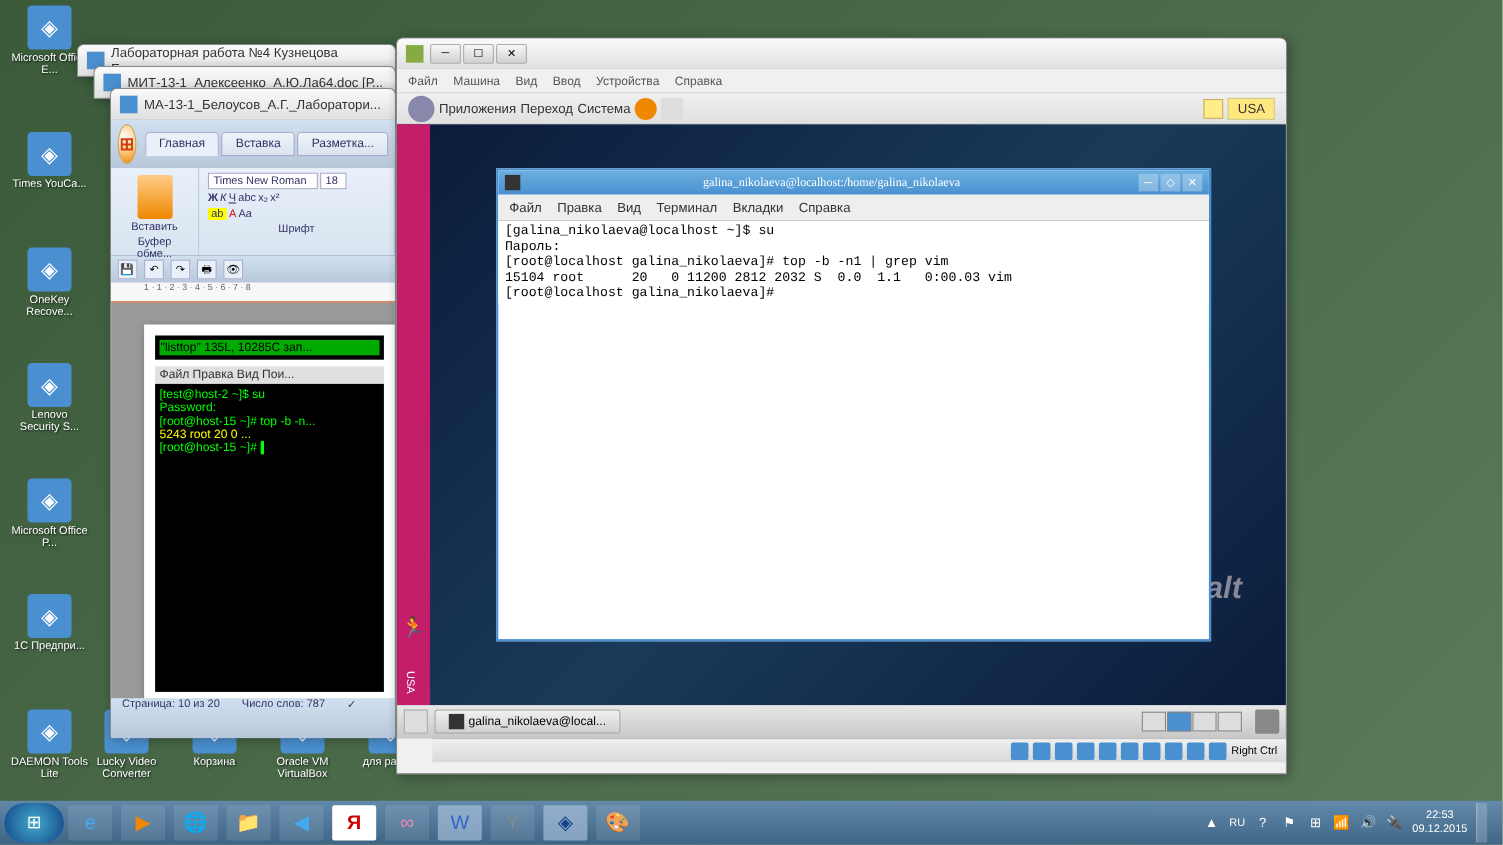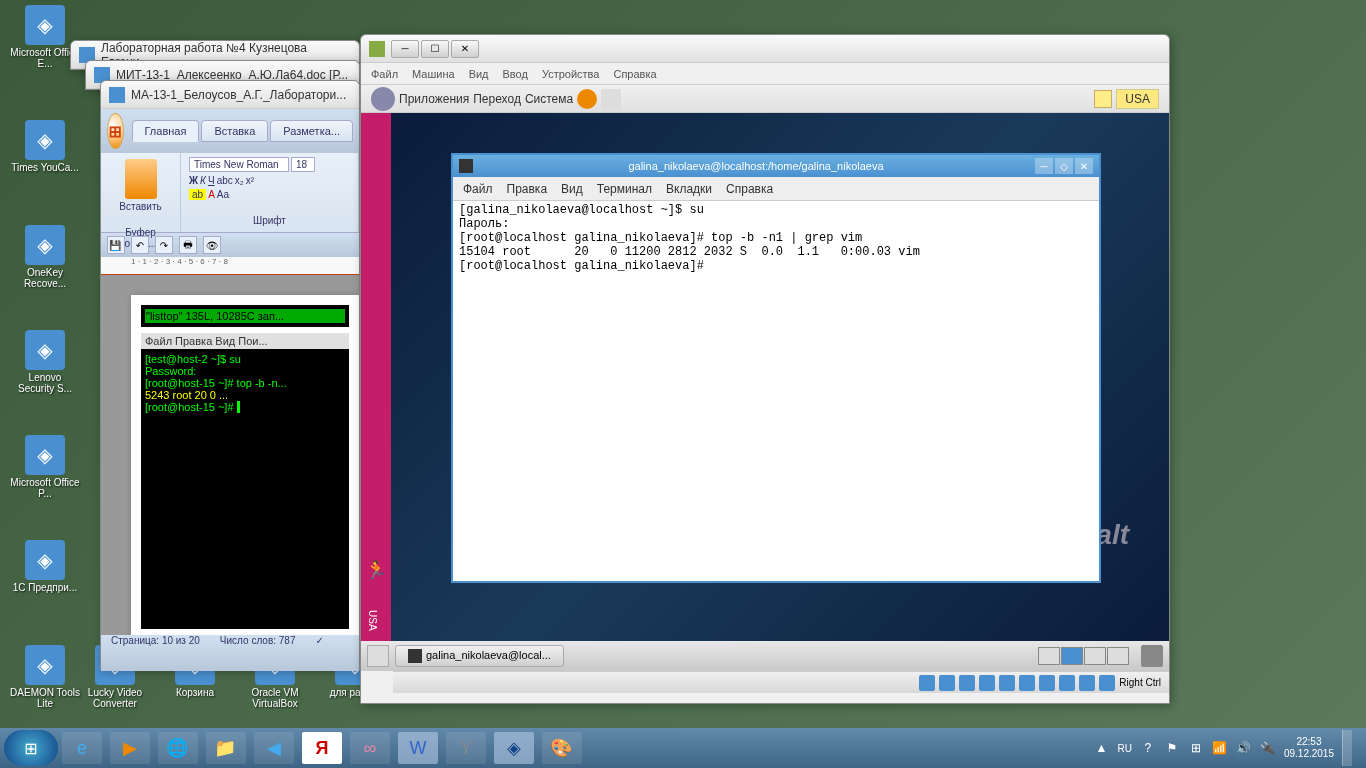--- a/index.html
+++ b/index.html
@@ -14,21 +14,21 @@
 .window { position: absolute; background: #f0f0f0; border: 1px solid #888; border-radius: 6px 6px 0 0; box-shadow: 2px 2px 10px rgba(0,0,0,0.3); }
 .titlebar { height: 28px; background: linear-gradient(#fafafa, #e0e0e0); border-radius: 6px 6px 0 0; display: flex; align-items: center; padding: 0 8px; border-bottom: 1px solid #ccc; }
 .titlebar .icon { width: 16px; height: 16px; background: #4a90d0; margin-right: 6px; }
 .titlebar .title { flex: 1; font-size: 12px; color: #333; }
 .titlebar .win-btns { display: flex; gap: 2px; }
 .titlebar .win-btn { width: 28px; height: 18px; background: linear-gradient(#f8f8f8, #d0d0d0); border: 1px solid #aaa; border-radius: 2px; font-size: 10px; display: flex; align-items: center; justify-content: center; cursor: pointer; }
 .word-tab { padding: 4px 12px; font-size: 11px; color: #336; background: linear-gradient(#f0f4fa, #d8e4f0); border: 1px solid #aac; border-radius: 4px 4px 0 0; cursor: pointer; }
 .word-tab.active { background: #e8f0fa; border-bottom-color: #e8f0fa; }
 .word-ribbon { height: 80px; background: linear-gradient(#e8f0fa, #d8e4f0); border-bottom: 1px solid #aac; display: flex; }
 .ribbon-group { border-right: 1px solid #bcd; padding: 4px 8px; font-size: 10px; color: #336; }
-.ribbon-group .group-label { text-align: center; font-size: 10px; margin-top: 15px; }
+.ribbon-group .group-label { text-align: center; font-size: 10px; margin-top: 3px; }
 .word-qat { height: 24px; background: linear-gradient(#d0e0f0, #b8c8da); display: flex; align-items: center; padding: 0 6px; gap: 6px; }
 .qat-btn { width: 18px; height: 18px; background: #e8f0fa; border: 1px solid #aac; font-size: 10px; display: flex; align-items: center; justify-content: center; }
 .word-ruler { height: 18px; background: #f8f8f8; border-bottom: 1px solid #c2410c; position: relative; font-size: 8px; color: #666; }
 .word-doc { background: #999; padding: 20px 0 0 30px; overflow: hidden; }
 .word-page { background: white; box-shadow: 2px 2px 8px rgba(0,0,0,0.3); padding: 10px; }
 .terminal-embed { background: #000; color: #0f0; font-family: 'Courier New', monospace; font-size: 11px; padding: 4px; }
 .terminal-embed .yellow { color: #ff0; }
 .terminal-embed .green-bar { background: #0a0; color: #000; padding: 1px; }
 .term-menubar { background: #e0e0e0; color: #333; font-size: 11px; padding: 2px 4px; }
 .word-status { height: 36px; background: linear-gradient(#d0e0f0, #b8c8da); display: flex; align-items: flex-start; padding: 0 10px; font-size: 10px; color: #336; gap: 20px; }
@@ -245,21 +245,21 @@
       <div class="runner">🏃</div>
       <div class="usa-vert">USA</div>
     </div>
     <div class="asplinux-text">
       <span style="color:#fff;">✱</span> <span>ASPLINUX Cobalt</span>
     </div>
 
     <div class="guest-term" style="left:90px; top:40px; width:650px; height:430px;">
       <div class="guest-term-title">
         <span style="width:14px;height:14px;background:#333;margin-right:6px;"></span>
-        <span class="spacer" style="text-align:center;">galina_nikolaeva@localhost:/home/galina_nikolaeva</span>
+        <span class="spacer" style="text-align:center;font-family:Liberation Serif, serif;">galina_nikolaeva@localhost:/home/galina_nikolaeva</span>
         <div class="gbtn">─</div>
         <div class="gbtn">◇</div>
         <div class="gbtn">✕</div>
       </div>
       <div class="guest-term-menu">
         <span>Файл</span>
         <span>Правка</span>
         <span>Вид</span>
         <span>Терминал</span>
         <span>Вкладки</span>

